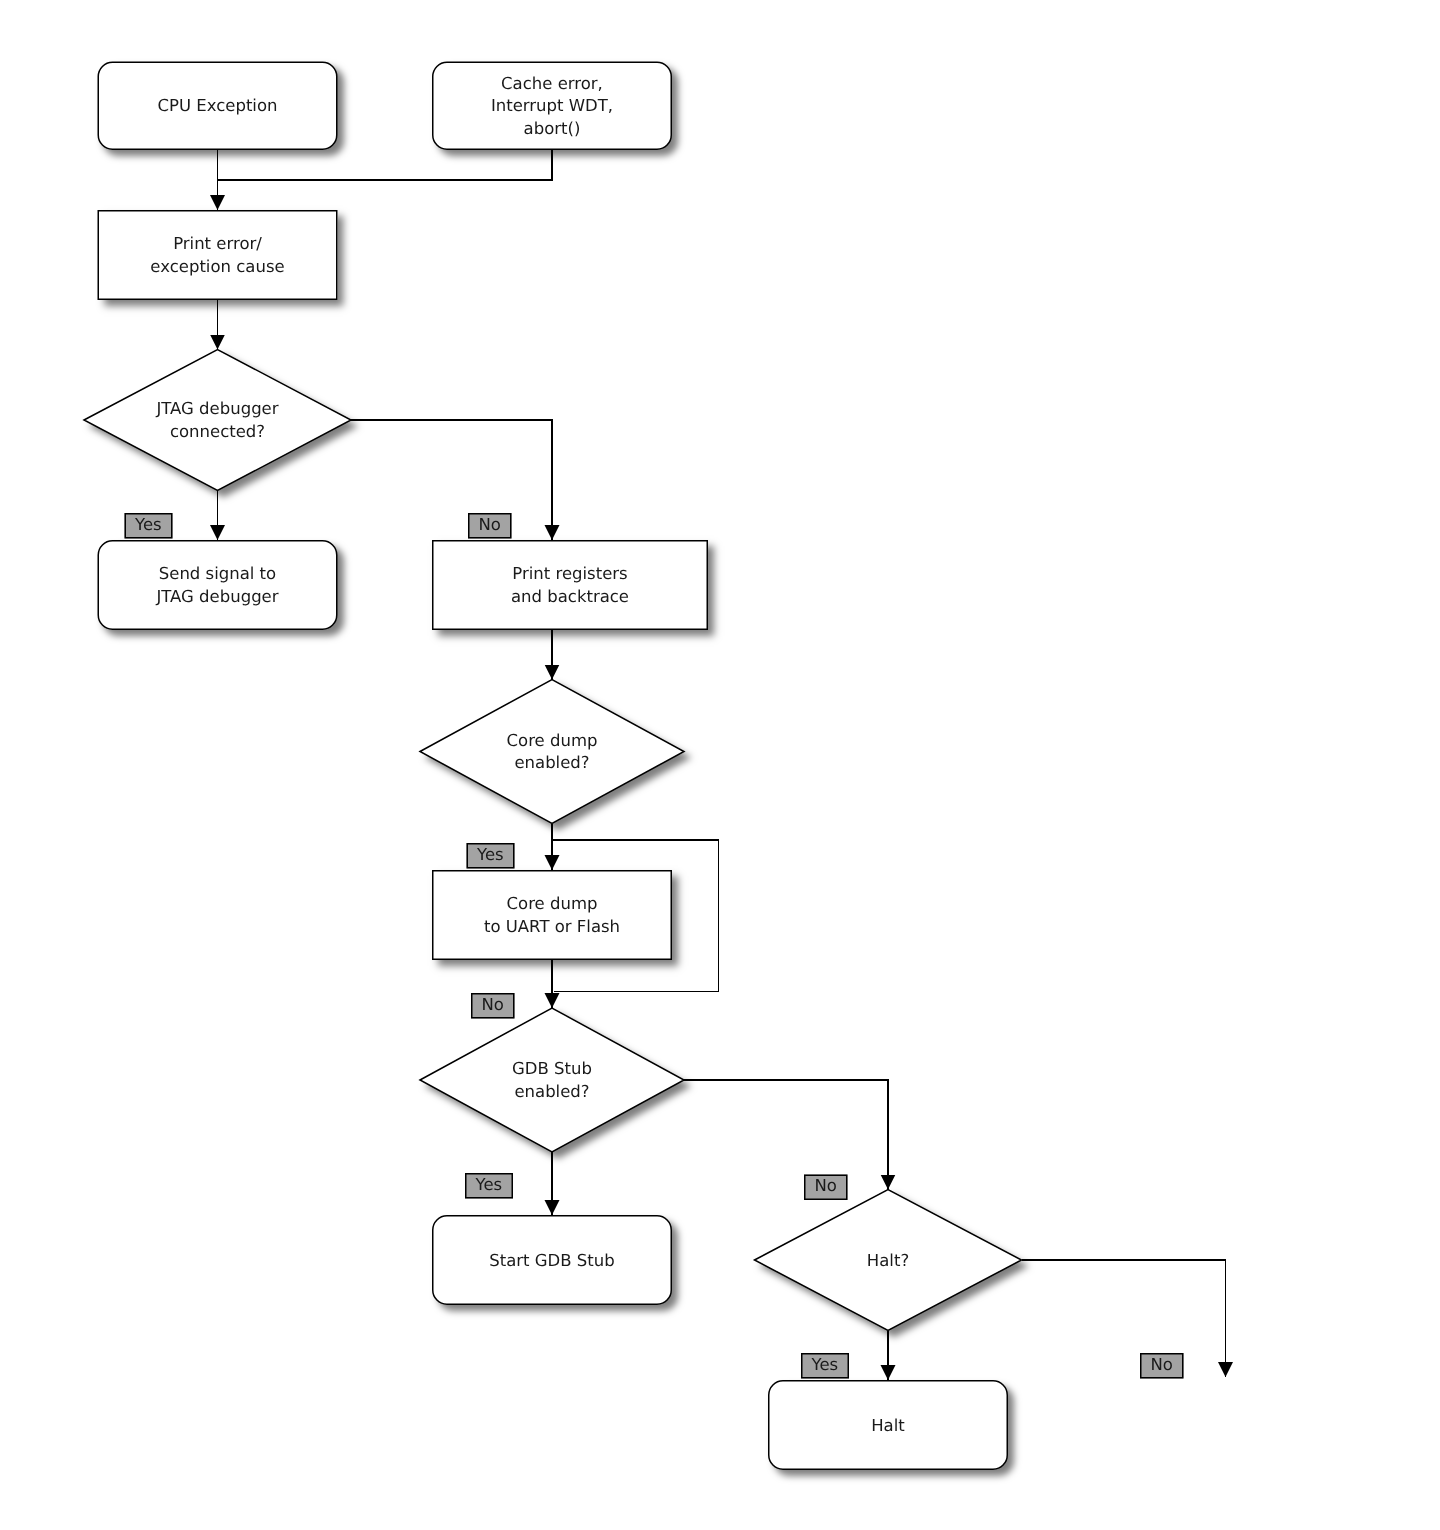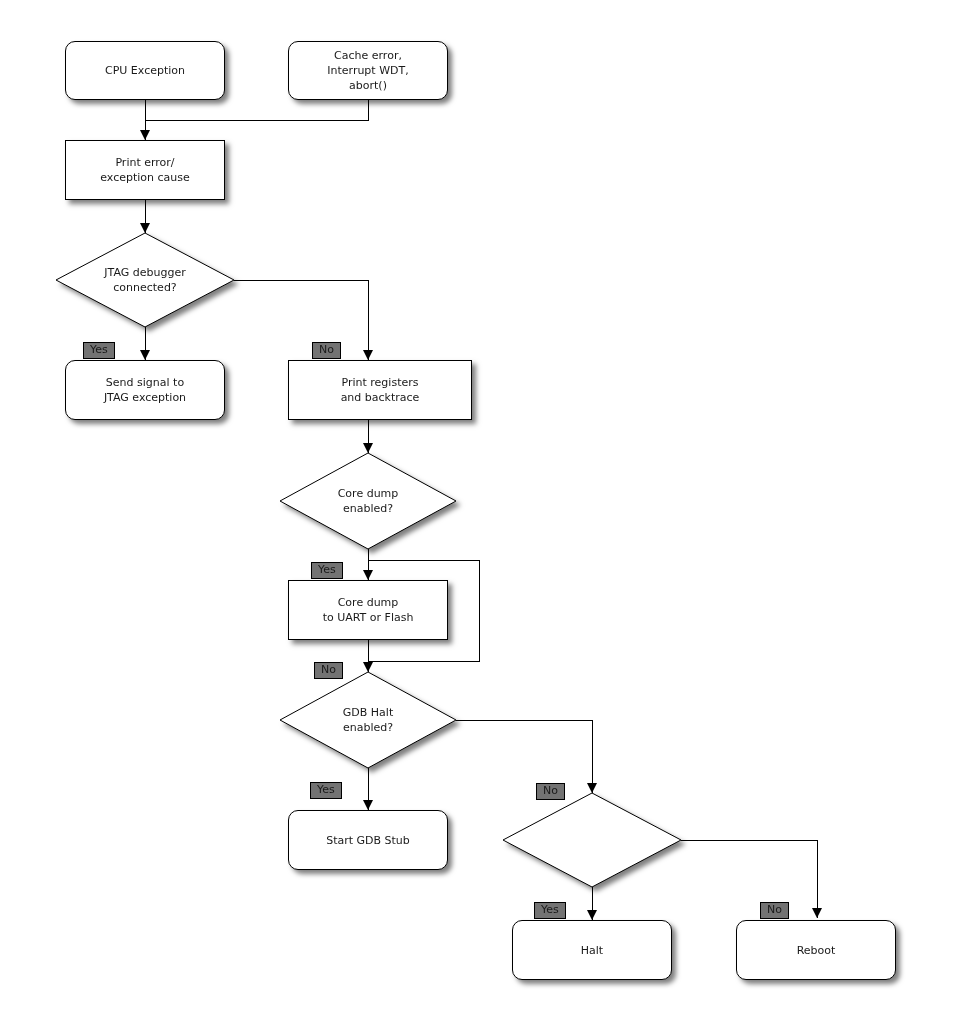--- a/index.html
+++ b/index.html
@@ -44,21 +44,21 @@
     text-align: center;
     font-size: 11px;
     line-height: 15px;
     color: #1a1a1a;
     white-space: pre-line;
     pointer-events: none;
   }
   .edge-label {
     position: absolute;
     box-sizing: border-box;
-    background: #737373;
+    background: #a3a3a3;
     border: 1px solid #000000;
     font-size: 11px;
     line-height: 14px;
     padding: 0px 6px 1px 6px;
     color: #1a1a1a;
     white-space: nowrap;
   }
 </style>
 </head>
 <body>
@@ -106,43 +106,43 @@
   <div class="node rounded" style="left:65px; top:41px; width:160px; height:59px;">CPU Exception</div>
 
   <div class="node rounded" style="left:288px; top:41px; width:160px; height:59px;">Cache error,
 Interrupt WDT,
 abort()</div>
 
   <div class="node" style="left:65px; top:140px; width:160px; height:60px;text-align:center;">Print error/
 exception cause</div>
 
   <div class="node rounded" style="left:65px; top:360px; width:160px; height:60px;">Send signal to
-JTAG exception</div>
+JTAG debugger</div>
 
   <div class="node" style="left:288px; top:360px; width:184px; height:60px;">Print registers
 and backtrace</div>
 
   <div class="node" style="left:288px; top:580px; width:160px; height:60px;">Core dump
 to UART or Flash</div>
 
   <div class="node rounded" style="left:288px; top:810px; width:160px; height:60px;text-align:right;">Start GDB Stub</div>
 
   <div class="node rounded" style="left:512px; top:920px; width:160px; height:60px;">Halt</div>
 
-  <div class="node rounded" style="left:736px; top:920px; width:160px; height:60px;">Reboot</div>
 
   <div class="diamond-label" style="left:56px; top:233px; width:178px; height:94px;">JTAG debugger
 connected?</div>
 
   <div class="diamond-label" style="left:280px; top:453px; width:176px; height:96px;">Core dump
 enabled?</div>
 
-  <div class="diamond-label" style="left:280px; top:672px; width:176px; height:96px;">GDB Halt
+  <div class="diamond-label" style="left:280px; top:672px; width:176px; height:96px;">GDB Stub
 enabled?</div>
 
+  <div class="diamond-label" style="left:503px; top:793px; width:178px; height:94px;">Halt?</div>
 
   <div class="edge-label" style="left:83px;  top:342px;">Yes</div>
 
   <div class="edge-label" style="left:312px; top:342px;">No</div>
 
   <div class="edge-label" style="left:311px; top:562px;">Yes</div>
 
   <div class="edge-label" style="left:314px; top:662px;">No</div>
 
   <div class="edge-label" style="left:310px; top:782px;">Yes</div>

